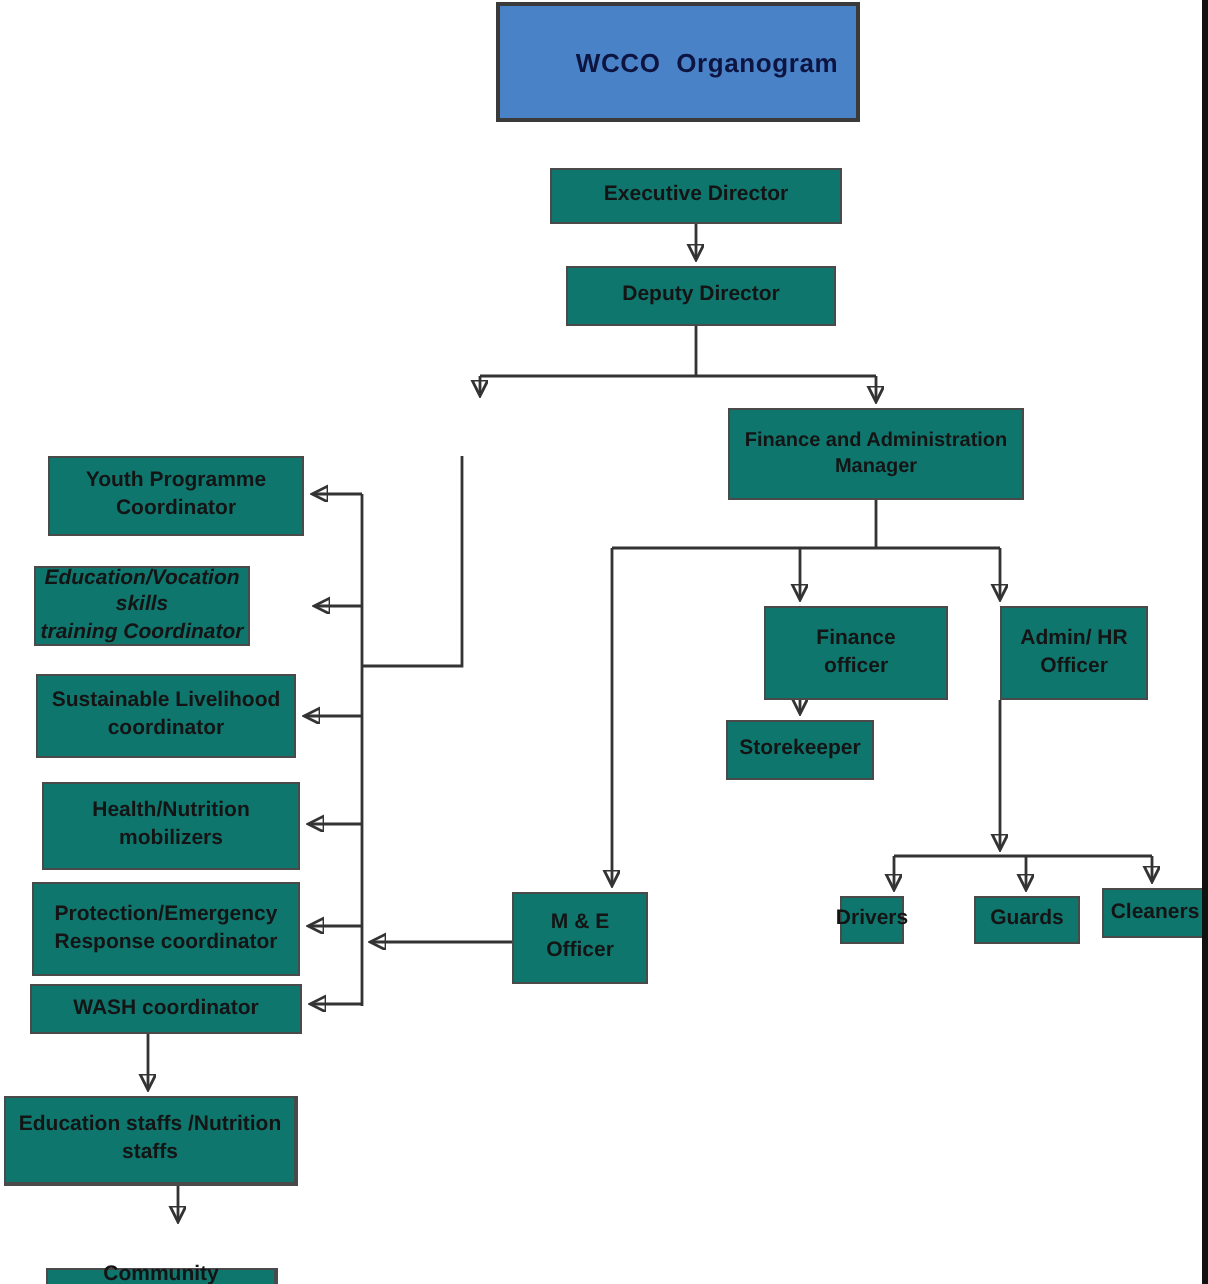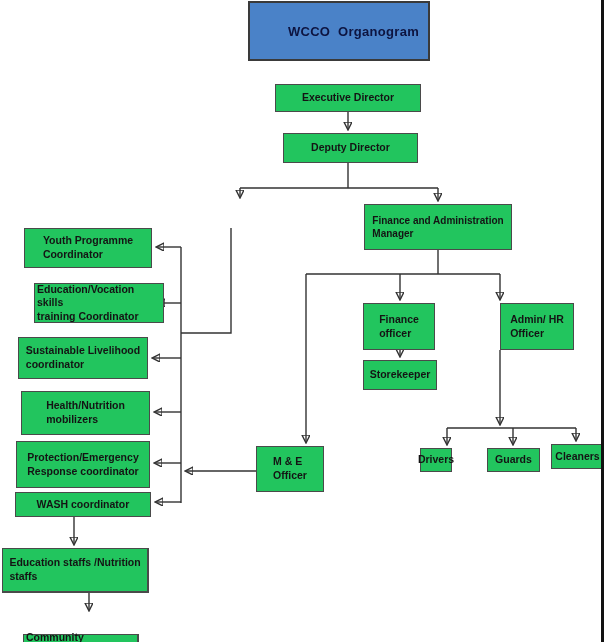--- a/index.html
+++ b/index.html
@@ -1,49 +1,49 @@
 <!DOCTYPE html>
 <html><head>
 <meta charset="utf-8">
 <style>
   html,body{margin:0;padding:0;background:#ffffff;}
   #canvas{
     position:relative;width:604px;height:642px;background:#ffffff;
     font-family:"Liberation Sans","DejaVu Sans",sans-serif;overflow:hidden;
   }
   .node{
-    position:absolute;box-sizing:border-box;background:#22c55e;
+    position:absolute;box-sizing:border-box;background:#0f766e;
     border:1px solid #4a4a4a;display:flex;align-items:center;justify-content:center;
-    font-weight:bold;font-size:10.5px;line-height:1.3;
+    text-align:center;font-weight:bold;font-size:10.5px;line-height:1.3;
     color:#141414;white-space:pre-line;padding:1px 2px;z-index:2;
   }
   .title-box{
     position:absolute;box-sizing:border-box;display:flex;align-items:center;justify-content:center;
     border:2px solid #3a3a3a;font-weight:bold;font-size:13px;letter-spacing:.3px;
     white-space:pre;z-index:2;
   }
   #edges{position:absolute;left:0;top:0;z-index:1;}
   #edges path{stroke:#333333;stroke-width:1.4;fill:none;}
   .page-edge{position:absolute;top:0;right:0;width:3px;height:642px;background:#111111;z-index:3;}
   
   .n-title     {left:248px;top:1px;  width:182px;height:60px;}
   .n-exec      {left:275px;top:84px; width:146px;height:28px;}
   .n-deputy    {left:283px;top:133px;width:135px;height:30px;}
   .n-pm        {left:166px;top:201px;width:131px;height:27px;}
   .n-fam       {left:364px;top:204px;width:148px;height:46px;font-size:10px;}
   .n-youth     {left:24px; top:228px;width:128px;height:40px;}
-  .n-eduvoc    {left:34px; top:283px;width:130px;height:40px;}
+  .n-eduvoc    {left:17px; top:283px;width:108px;height:40px;font-style:italic;}
   .n-sustain   {left:18px; top:337px;width:130px;height:42px;}
   .n-health    {left:21px; top:391px;width:129px;height:44px;}
   .n-protect   {left:16px; top:441px;width:134px;height:47px;}
   .n-wash      {left:15px; top:492px;width:136px;height:25px;}
   .n-edustaffs {left:2px;  top:548px;width:147px;height:45px;border-width:1px 2px 2px 1px;}
   .n-community {left:23px; top:634px;width:116px;height:24px;border-width:1px 2px 3px 1px;}
   .n-me        {left:256px;top:446px;width:68px; height:46px;}
-  .n-finoff    {left:363px;top:303px;width:72px; height:47px;}
+  .n-finoff    {left:382px;top:303px;width:92px; height:47px;}
   .n-adminhr   {left:464px;top:303px;width:74px; height:47px;margin-left:36px;}
   .n-store     {left:363px;top:360px;width:74px; height:30px;}
   .n-drivers   {left:420px;top:448px;width:32px; height:24px;}
   .n-guards    {left:487px;top:448px;width:53px; height:24px;}
   .n-cleaners  {left:551px;top:444px;width:53px; height:25px;}
 </style>
 </head>
 <body>
 
 <div id="canvas">

